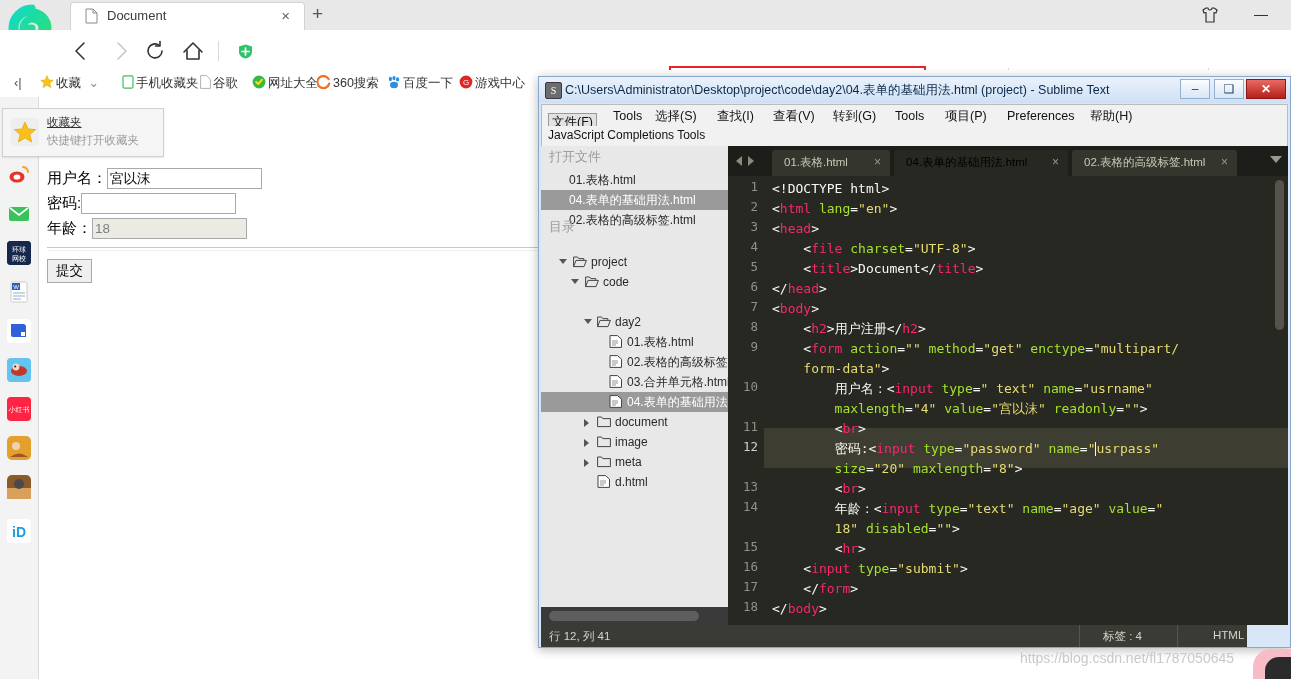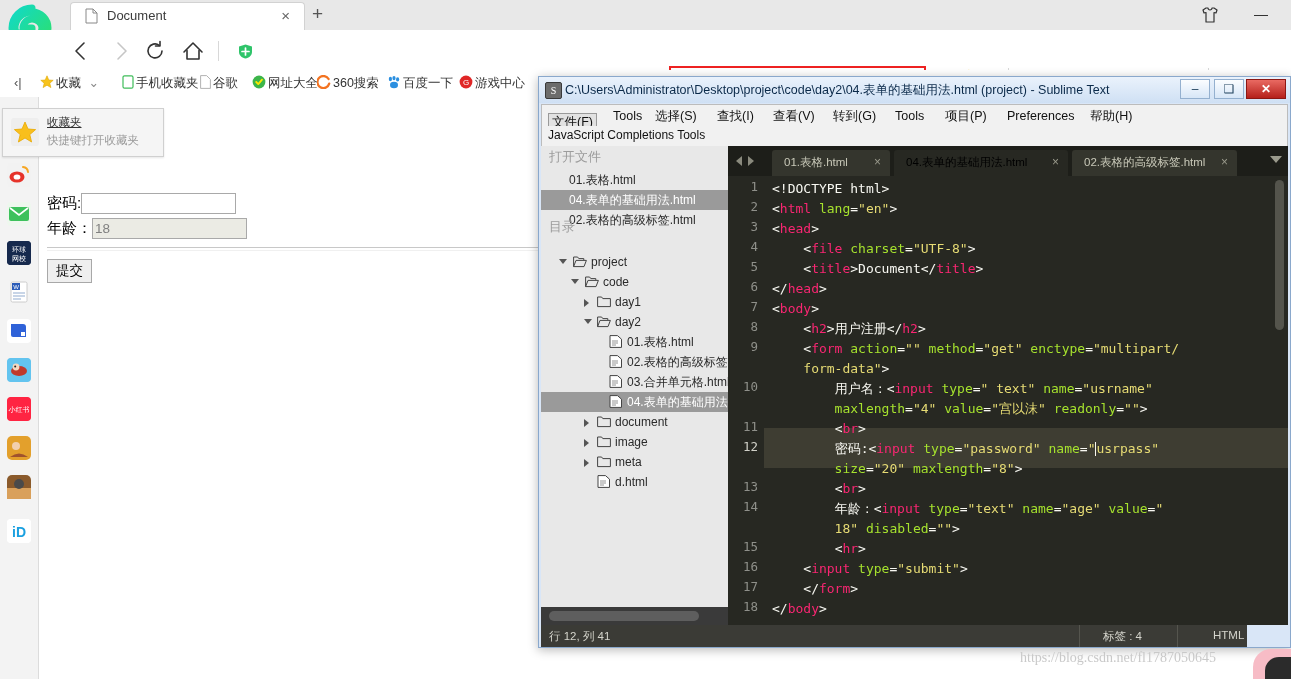--- a/index.html
+++ b/index.html
@@ -388,21 +388,21 @@
     position: absolute; top: 4px;
     font-size: 11.5px; color: #d4d4cc; white-space: nowrap;
   }
   .ss-div {
     position: absolute; top: 0; width: 1px; height: 22px; background: #55554e;
   }
 
   .watermark {
     position: absolute; left: 1020px; top: 650px;
     font-size: 14px; color: #c9c9c9; white-space: nowrap;
-    font-family: Liberation Serif, serif;
+    font-family: Liberation Sans, sans-serif;
   }
   .corner-img {
     position: absolute; right: 0; bottom: 0; width: 38px; height: 30px;
     background: #f7bcc6; border-top-left-radius: 18px;
   }
   .corner-hair {
     position: absolute; right: 0; bottom: 0; width: 26px; height: 22px;
     background: #2b2b2b; border-top-left-radius: 14px;
   }
 </style>
@@ -609,20 +609,23 @@
       <div class="rail-icon" style="top:422px;background:#fff">
         <svg width="24" height="24" viewBox="0 0 24 24">
           <rect width="24" height="24" rx="4" fill="#fff"></rect>
           <text x="12" y="18" font-size="14" fill="#1aa0e0" text-anchor="middle" font-family="Liberation Sans" font-weight="bold">iD</text>
         </svg>
       </div>
     </div>
 
     <div class="page-area">
 
+      <div class="form-row" style="left:8px; top:71px;">
+        <span class="lbl">用户名：</span><input class="inp ro" style="width: 155px;" readonly="" value="宮以沫">
+      </div>
 
       <div class="form-row" style="left:8px; top:96px;">
         <span class="lbl">密码:</span><input class="inp" type="password" style="width: 155px;" value="">
       </div>
 
       <div class="form-row" style="left:8px; top:121px;">
         <span class="lbl">年龄：</span><input class="inp dis" style="width: 155px;" disabled="" value="18">
       </div>
 
       <div class="hr-line" style="left:8px; top:150px; width:1195px;"></div>
@@ -700,27 +703,20 @@
         </div>
 
         <div class="sb-item" style="top:126px">
           <i class="sb-arrow open" style="left:30px"></i>
           <svg class="sb-folder" style="left:44px" viewBox="0 0 14 13">
             <path d="M0.6 11.6 V2 h4 l1.2 1.6 h5 v1.4 M0.6 11.6 L3 5.4 h10.4 L11 11.6 Z" fill="none" stroke="#444" stroke-width="1"></path>
           </svg>
           <span class="txt" style="left:62px">code</span>
         </div>
 
-        <div class="sb-item" style="top:146px">
-          <i class="sb-arrow closed" style="left:43px"></i>
-          <svg class="sb-folder" style="left:56px" viewBox="0 0 14 13">
-            <path d="M0.6 11.6 V2 h4 l1.2 1.6 h7.6 v8 Z" fill="none" stroke="#444" stroke-width="1"></path>
-          </svg>
-          <span class="txt" style="left:74px">day1</span>
-        </div>
 
         <div class="sb-item" style="top:166px">
           <i class="sb-arrow open" style="left:43px"></i>
           <svg class="sb-folder" style="left:56px" viewBox="0 0 14 13">
             <path d="M0.6 11.6 V2 h4 l1.2 1.6 h5 v1.4 M0.6 11.6 L3 5.4 h10.4 L11 11.6 Z" fill="none" stroke="#444" stroke-width="1"></path>
           </svg>
           <span class="txt" style="left:74px">day2</span>
         </div>
 
         <div class="sb-item" style="top:186px">

